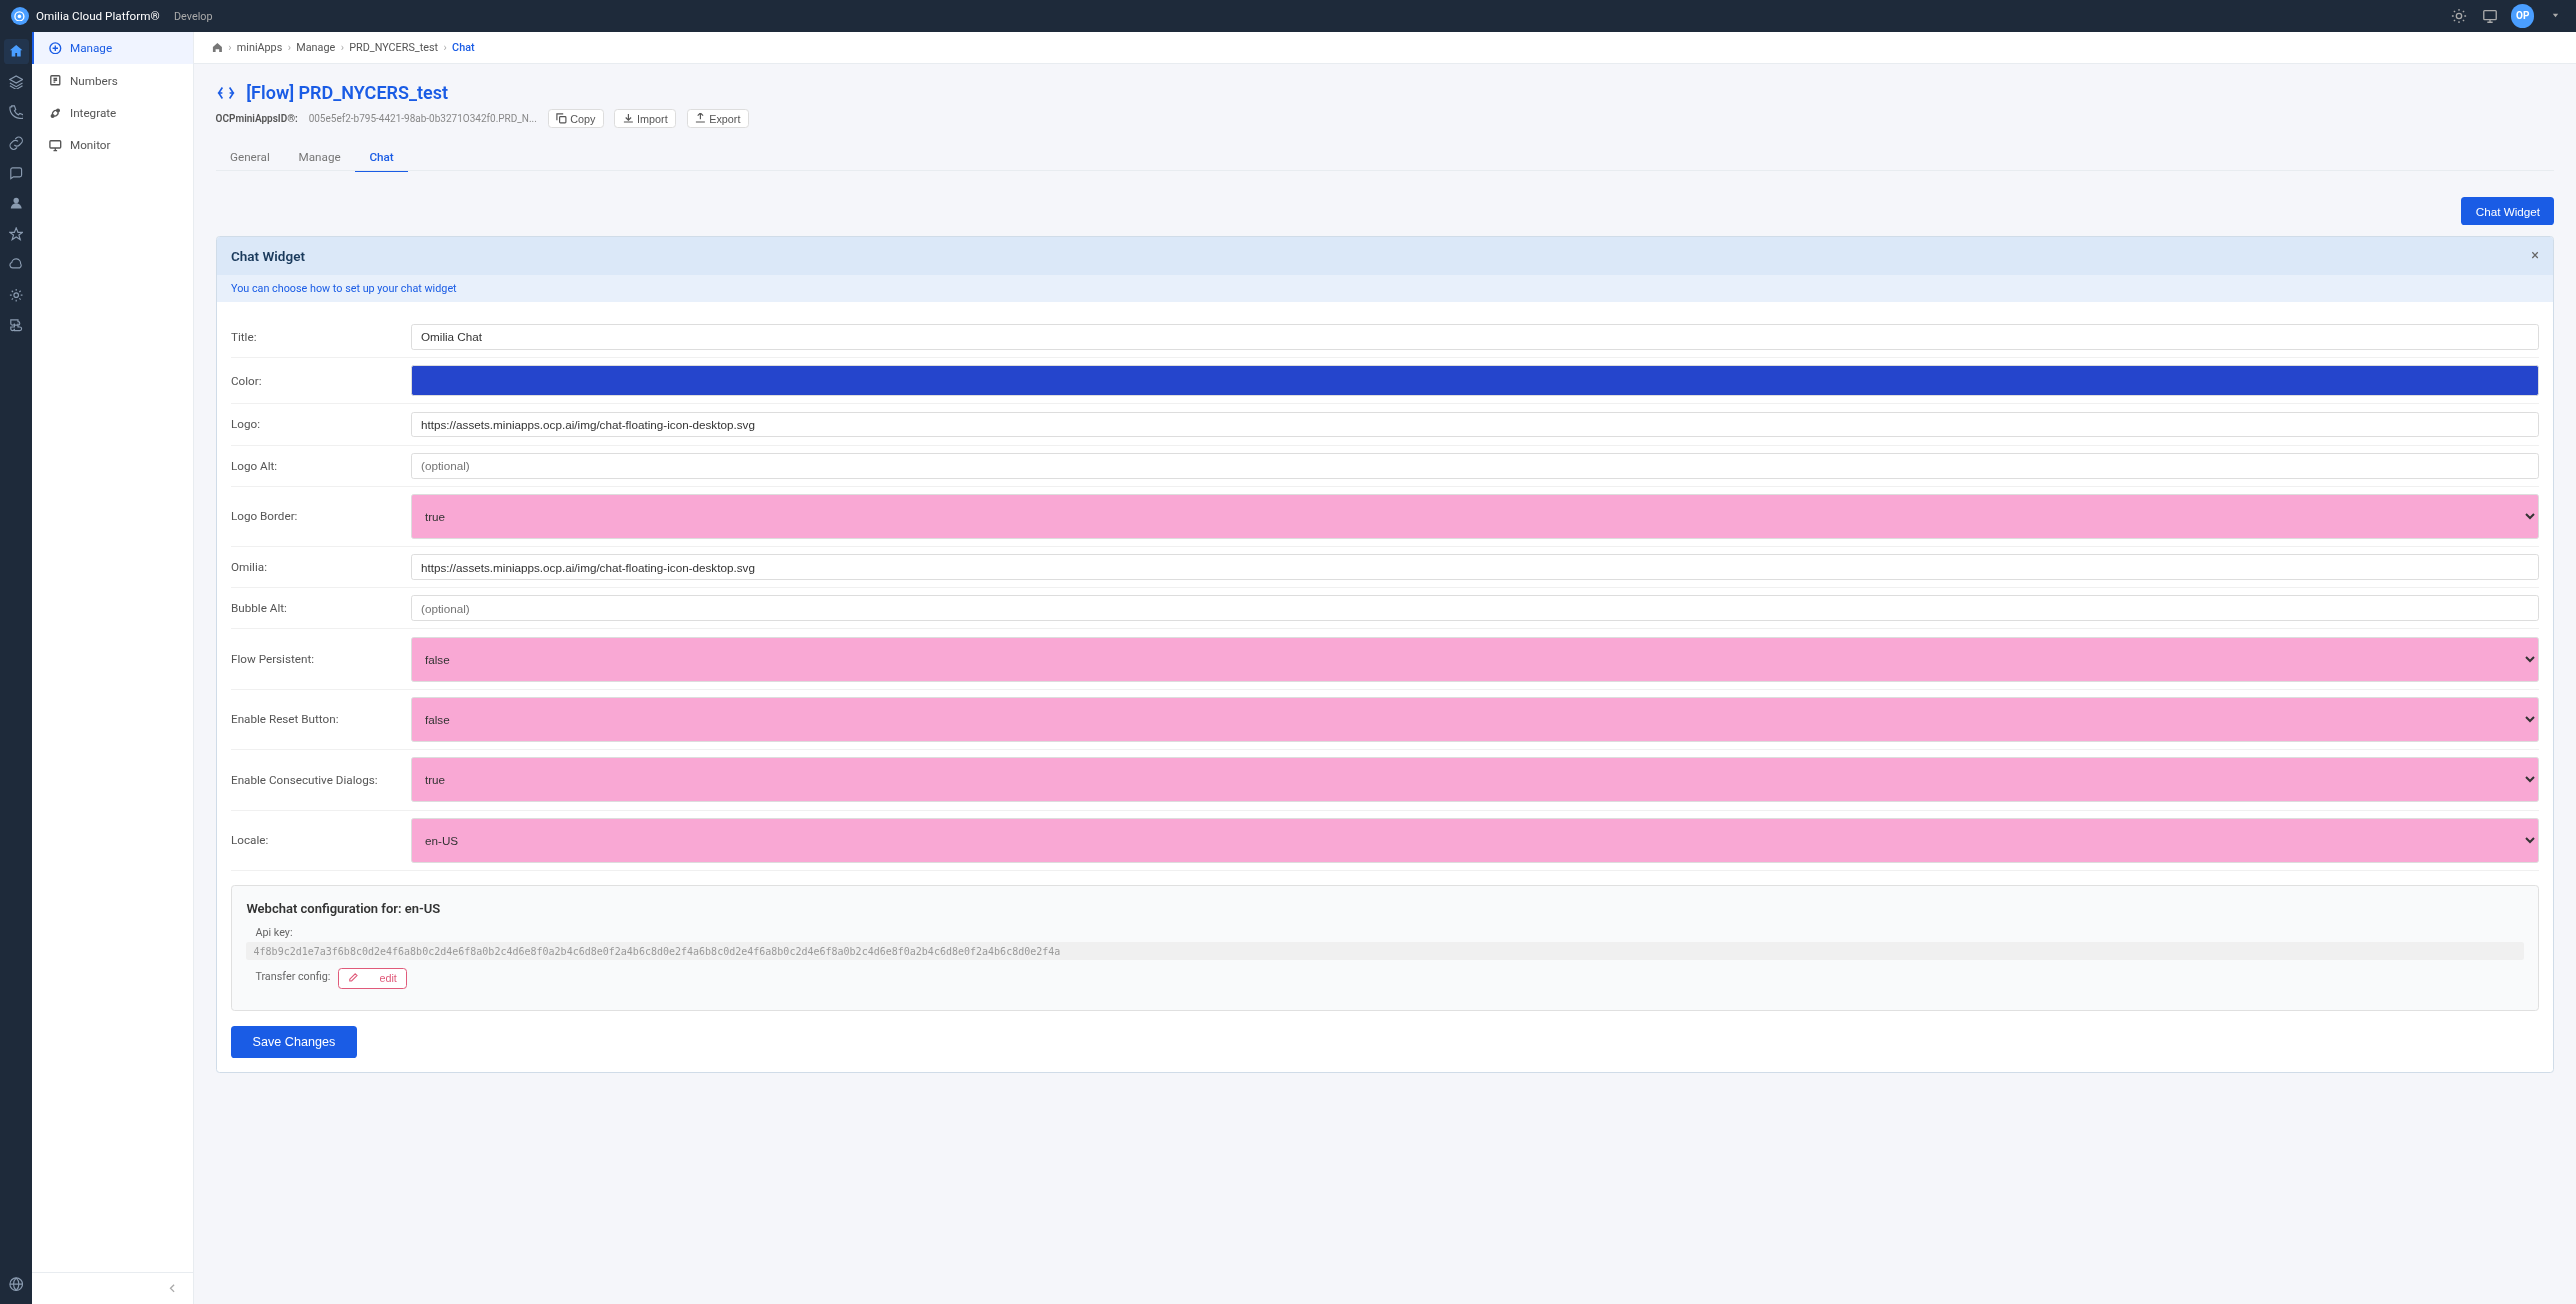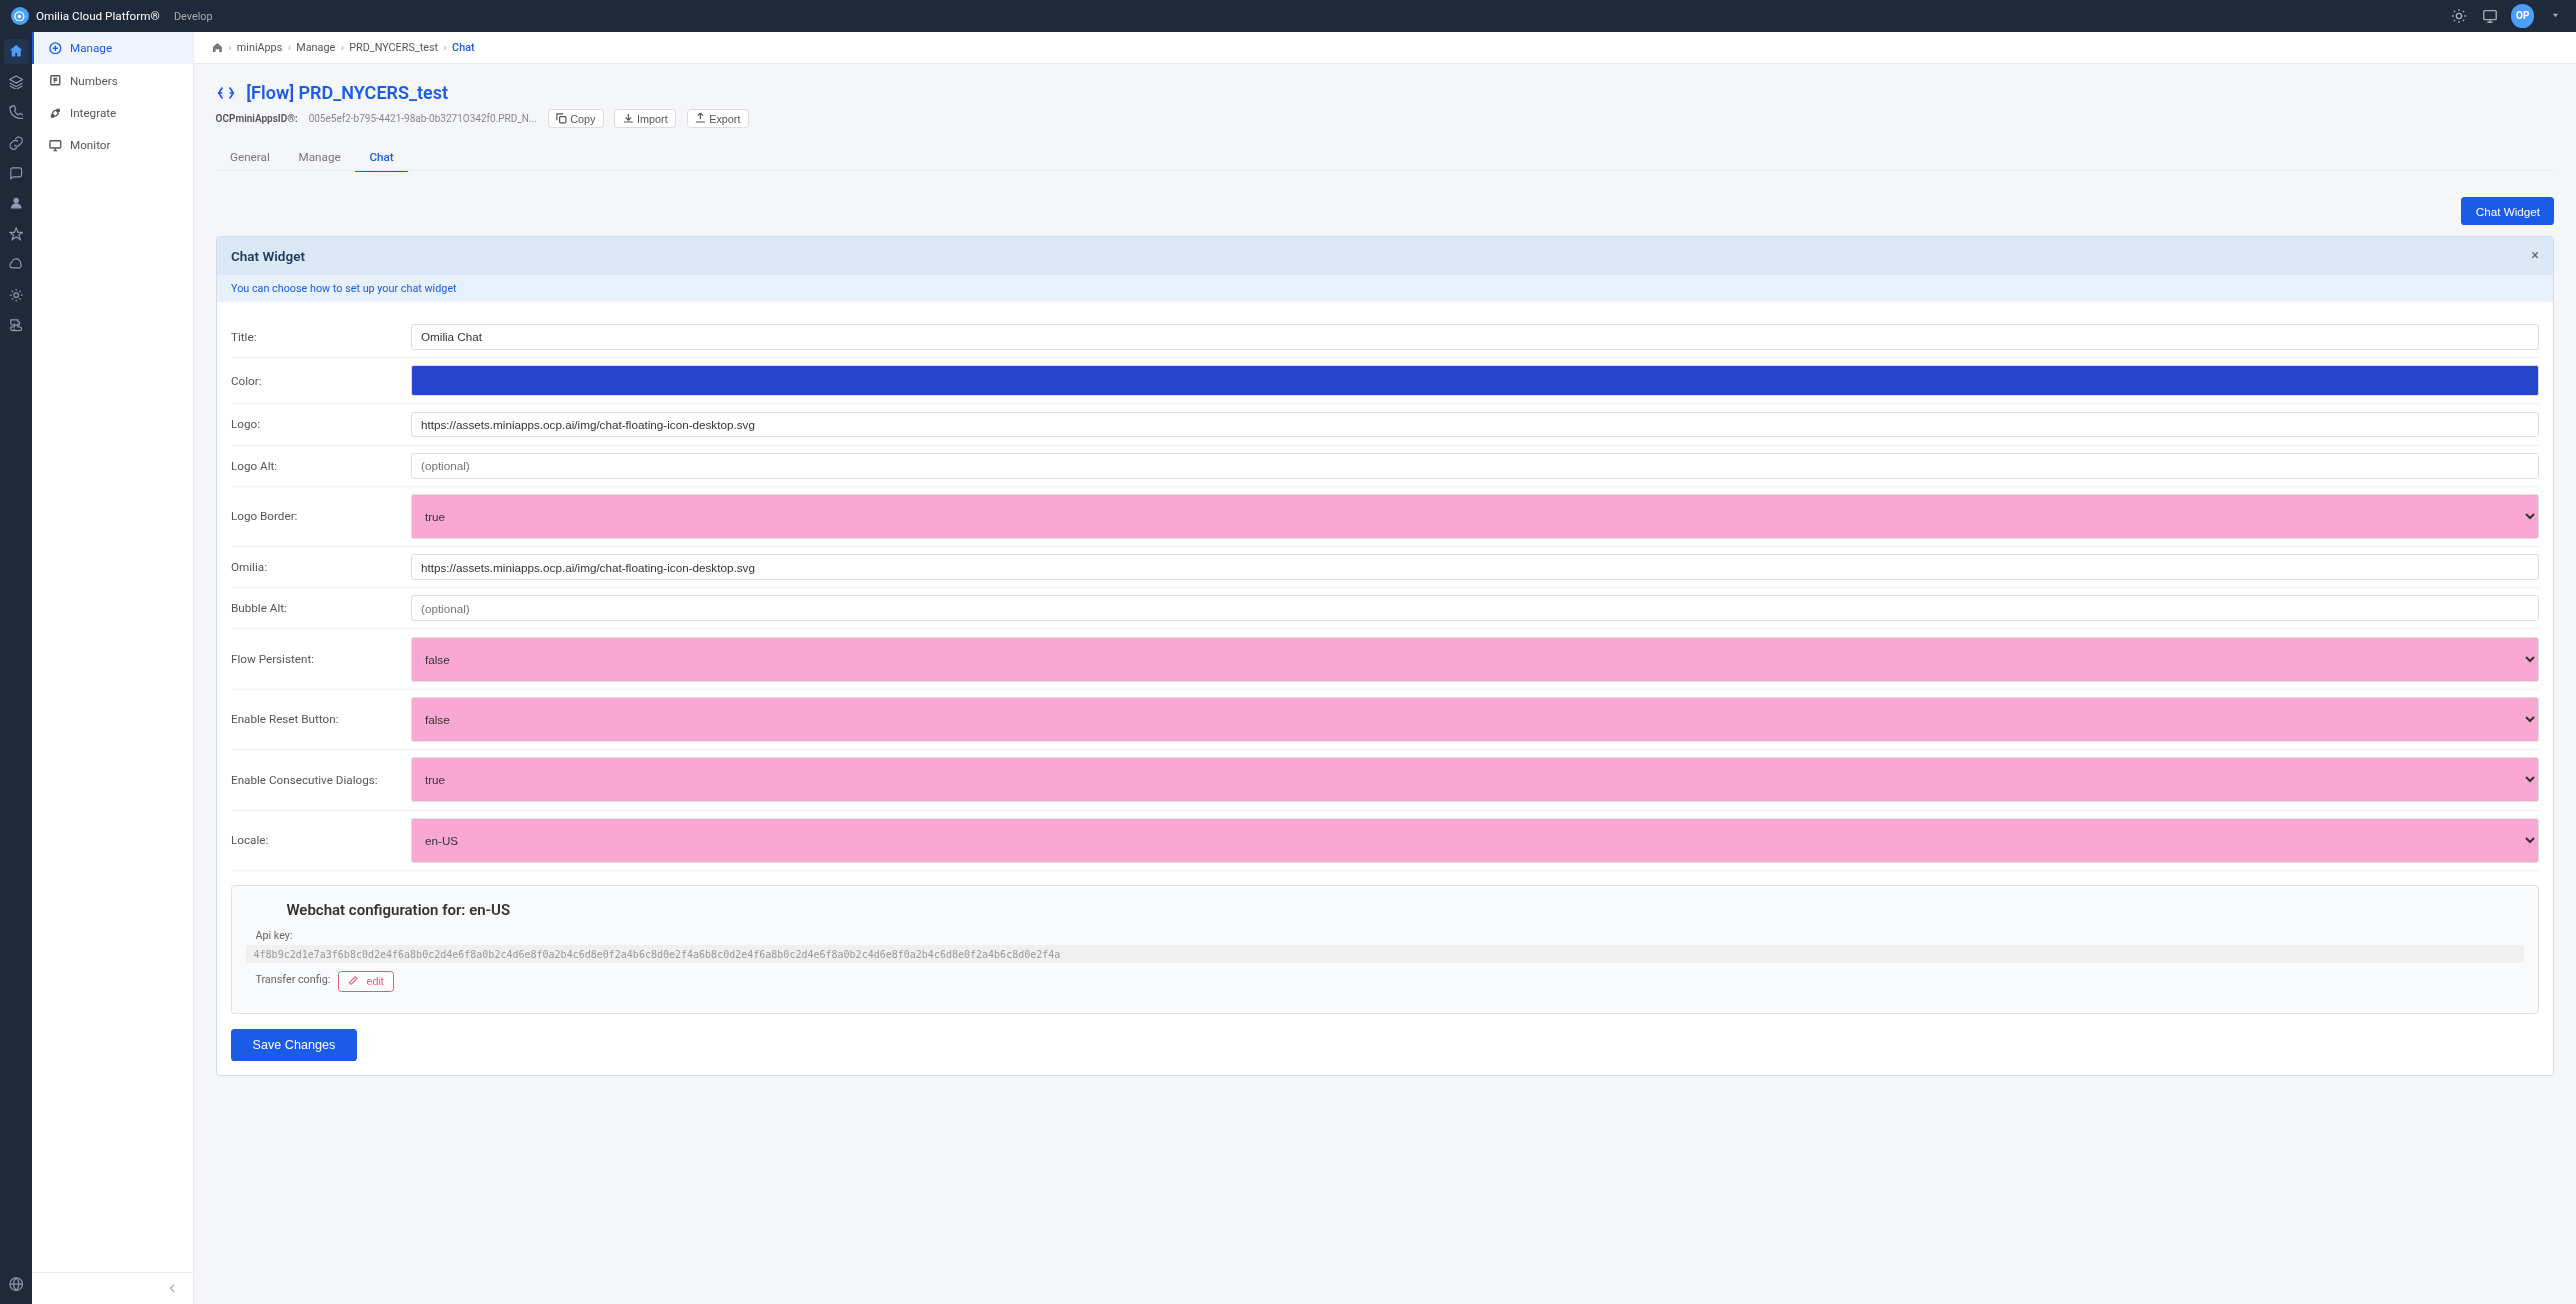--- a/index.html
+++ b/index.html
@@ -75,26 +75,26 @@
     .form-row { display: flex; align-items: center; padding: 7.2px 0; border-bottom: 0.9px solid #f0f0f0; }
     .form-label { width: 180px; font-size: 11.7px; color: #555; flex-shrink: 0; }
     .form-control { flex: 1; }
     .form-input { width: 100%; padding: 5.4px 9px; border: 0.9px solid #ddd; border-radius: 2.7px; font-size: 11.7px; color: #333; background: #fff; }
     .form-input.placeholder { color: #aaa; }
     .form-select { width: 100%; padding: 14px 9px; border: 0.9px solid #ddd; border-radius: 2.7px; font-size: 11.7px; color: #333; background: #f9a8d4; appearance: auto; }
     .color-input { width: 100%; height: 31px; border: 0.9px solid #ddd; border-radius: 2.7px; background: #2545cc; cursor: pointer; }
 
     
     .webchat-config { background: #f9fafb; border: 0.9px solid #e0e0e0; border-radius: 3.6px; padding: 14.4px; margin: 14.4px 0 0 0; }
-    .webchat-config-title { font-size: 15px; font-weight: 600; color: #333; margin-bottom: 10.8px; margin-left: 40px; }
+    .webchat-config-title { font-size: 13px; font-weight: 600; color: #333; margin-bottom: 10.8px; }
     .webchat-field { margin-bottom: 7.2px; }
     .webchat-field-label { font-size: 10.8px; color: #666; margin-bottom: 2.7px; margin-left: 9px; }
     .webchat-field-value { font-size: 10px; color: #999; background: #f0f0f0; padding: 3.6px 7.2px; border-radius: 2.7px; word-break: break-all; font-family: monospace; }
     .transfer-config-row { display: flex; align-items: center; gap: 7.2px; }
-    .edit-btn { display: flex; align-items: flex-start; gap: 8px; padding: 3.6px 9px; border: 1.8px solid #e05a7a; border-radius: 3.6px; color: #e05a7a; background: #fff; cursor: pointer; font-size: 10.8px; }
+    .edit-btn { display: flex; align-items: flex-start; gap: 21px; padding: 3.6px 9px; border: 1.8px solid #e05a7a; border-radius: 3.6px; color: #e05a7a; background: #fff; cursor: pointer; font-size: 10.8px; }
 
     
     .save-btn { background: #1a5ce5; color: white; border: none; padding: 9px 21.6px; border-radius: 3.6px; cursor: pointer; font-size: 12.6px; font-weight: 500; margin-top: 14.4px; }
 
     
     svg { display: block; }
   </style>
 </head>
 <body>
 

